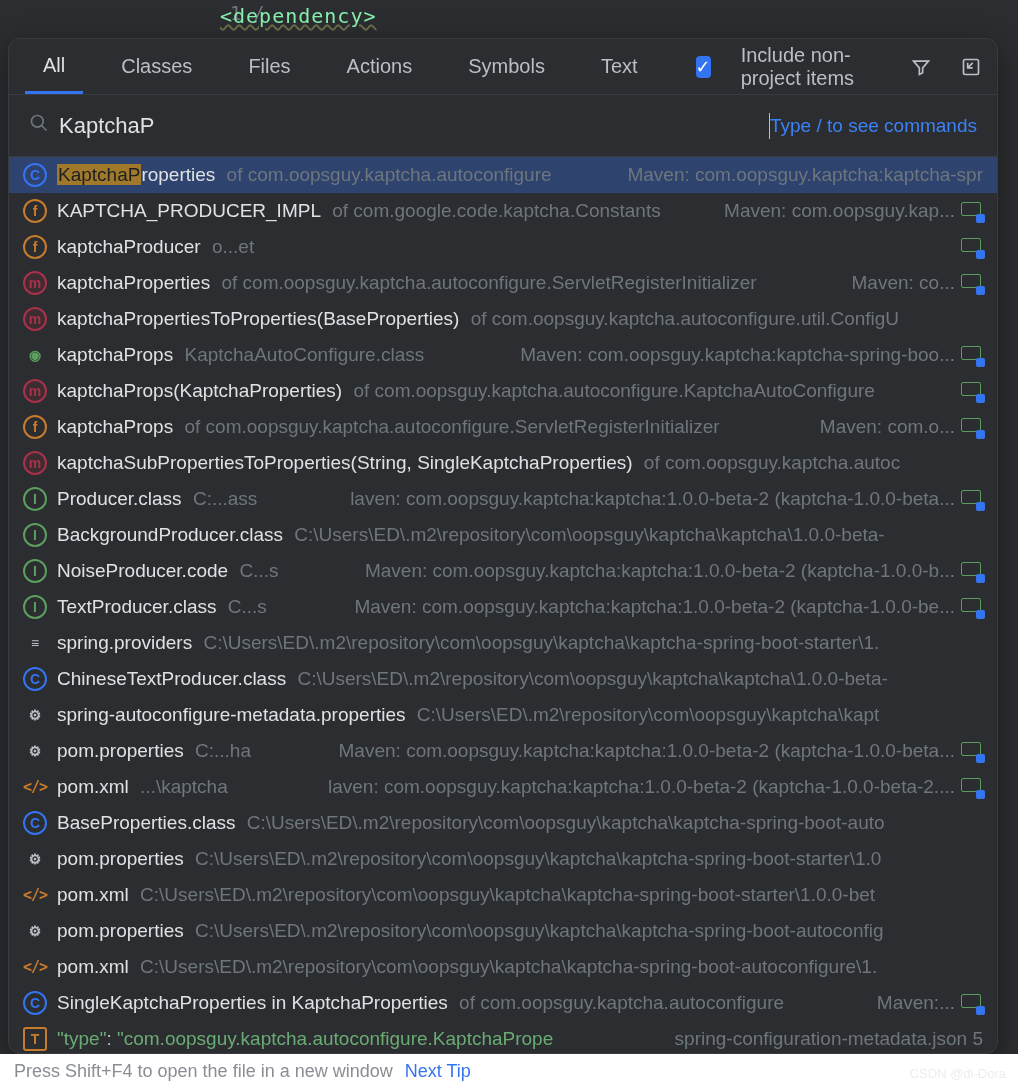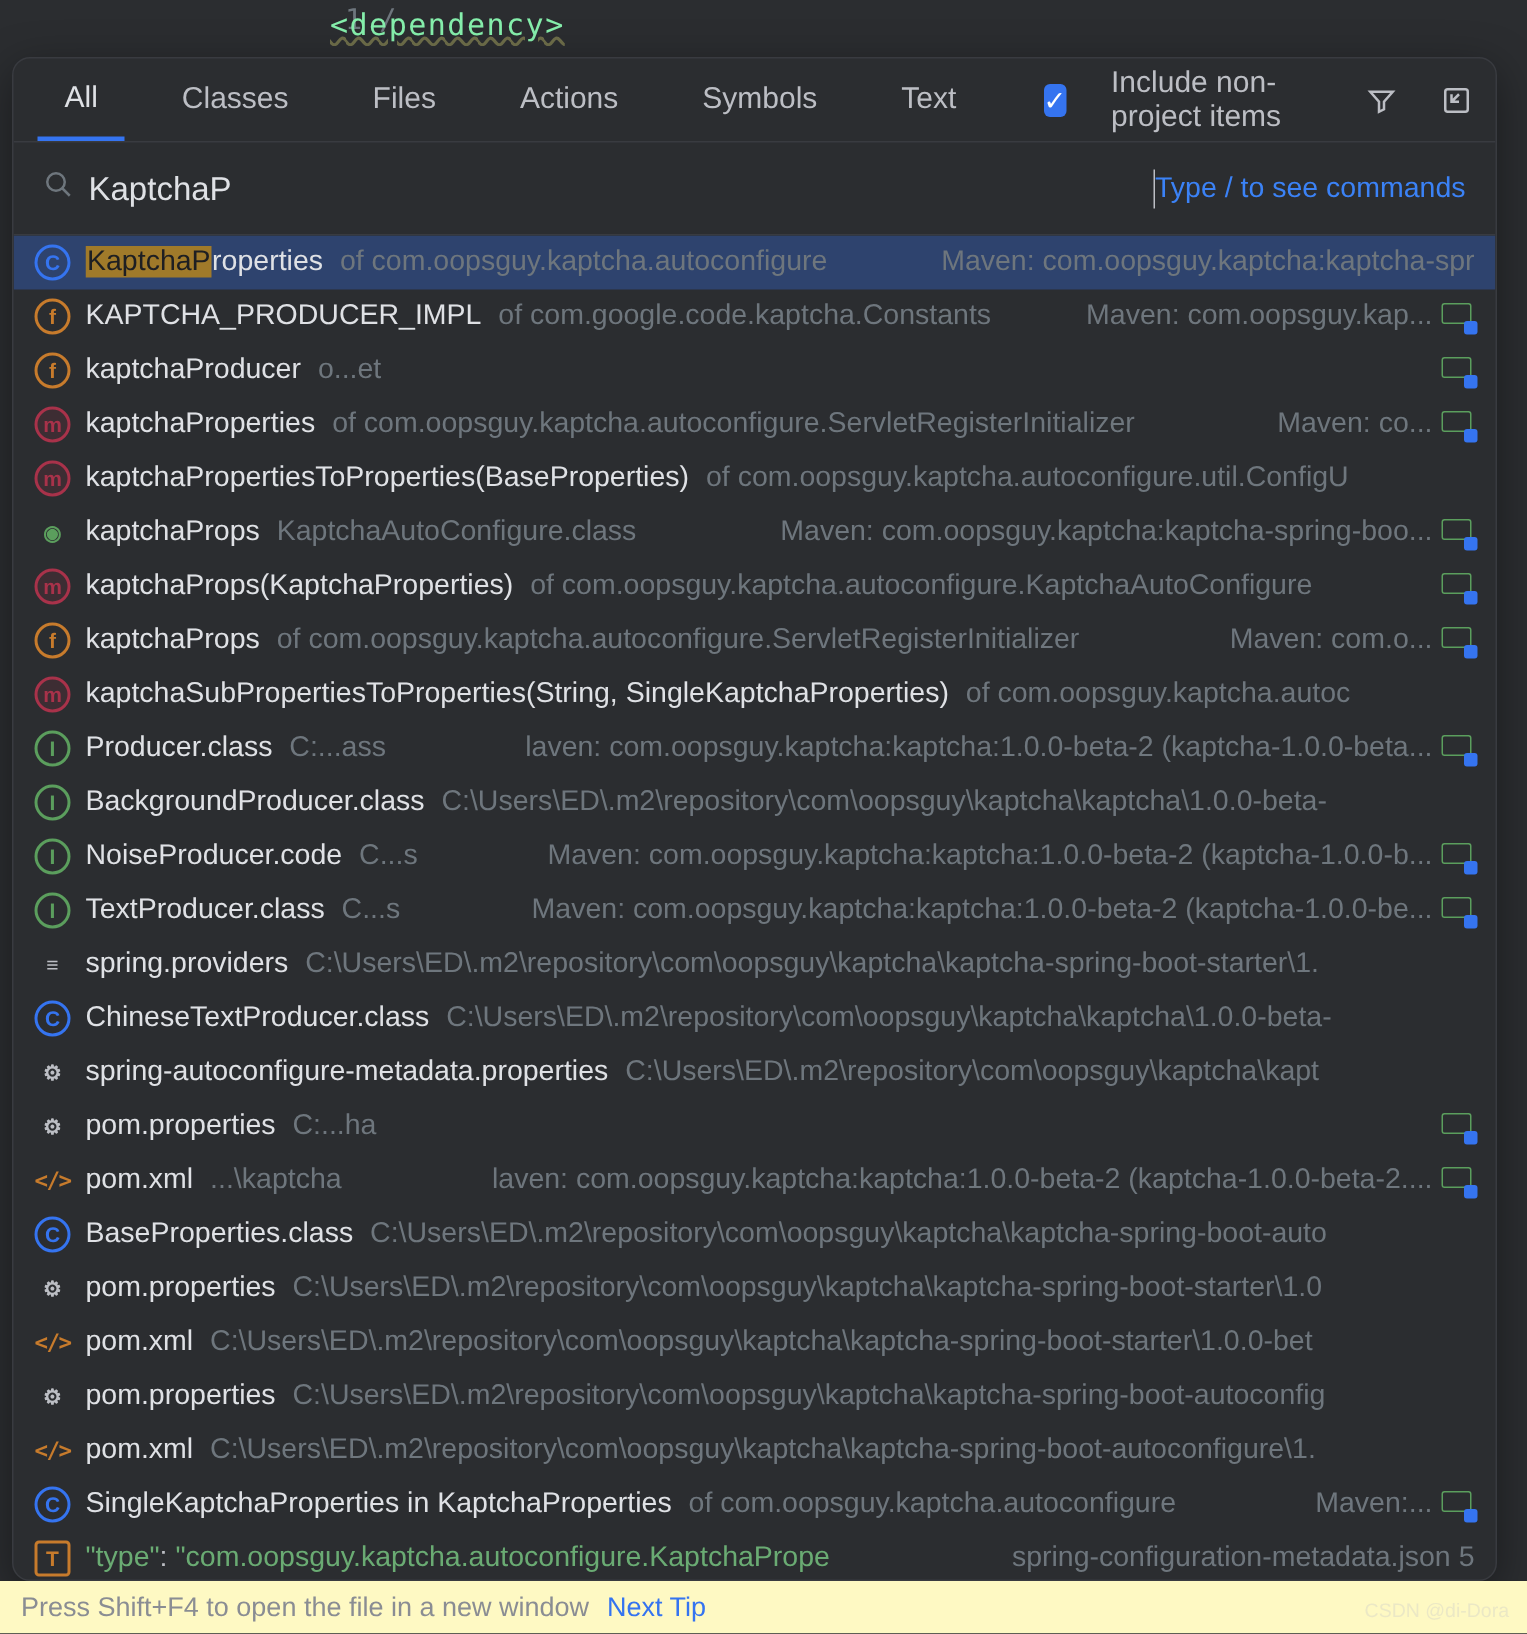--- a/index.html
+++ b/index.html
@@ -152,21 +152,21 @@
 .suffix-folder::after {
   content:""; position:absolute; right:-2px; bottom:-3px;
   width: 9px; height: 9px; background:#3574f0; border-radius: 2px;
 }
 .json-key { color: #6aab73; }
 .json-str { color: #6aab73; }
 .footer {
   position: absolute;
   bottom: 0; left: 0; right: 0;
   height: 35px;
-  background: #fef9c3;
+  background: #ffffff;
   display: flex;
   align-items: center;
   padding: 0 14px;
   font-size: 18px;
 }
 .footer-text { color: #8a8d93; }
 .next-tip { color: #3574f0; margin-left: 12px; cursor: pointer; }
 .watermark {
   position: absolute;
   right: 12px;
@@ -313,20 +313,21 @@
         <div class="icon-slot ic-class">C</div>
         <div class="flex-grow"><span class="primary">ChineseTextProducer.class</span><span class="secondary"> C:\Users\ED\.m2\repository\com\oopsguy\kaptcha\kaptcha\1.0.0-beta-</span></div>
       </div>
       <div class="result-row">
         <div class="icon-slot ic-gear">⚙</div>
         <div class="flex-grow"><span class="primary">spring-autoconfigure-metadata.properties</span><span class="secondary"> C:\Users\ED\.m2\repository\com\oopsguy\kaptcha\kapt</span></div>
       </div>
       <div class="result-row">
         <div class="icon-slot ic-gear">⚙</div>
         <div class="flex-grow"><span class="primary">pom.properties</span><span class="secondary"> C:...ha</span></div>
+        <span class="right">Maven: com.oopsguy.kaptcha:kaptcha:1.0.0-beta-2 (kaptcha-1.0.0-beta...</span>
         <div class="suffix-icon">
           <div class="suffix-folder"></div>
         </div>
       </div>
       <div class="result-row">
         <div class="icon-slot ic-xml">&lt;/&gt;</div>
         <div class="flex-grow"><span class="primary">pom.xml</span><span class="secondary"> ...\kaptcha</span></div>
         <span class="right">laven: com.oopsguy.kaptcha:kaptcha:1.0.0-beta-2 (kaptcha-1.0.0-beta-2....</span>
         <div class="suffix-icon">
           <div class="suffix-folder"></div>

